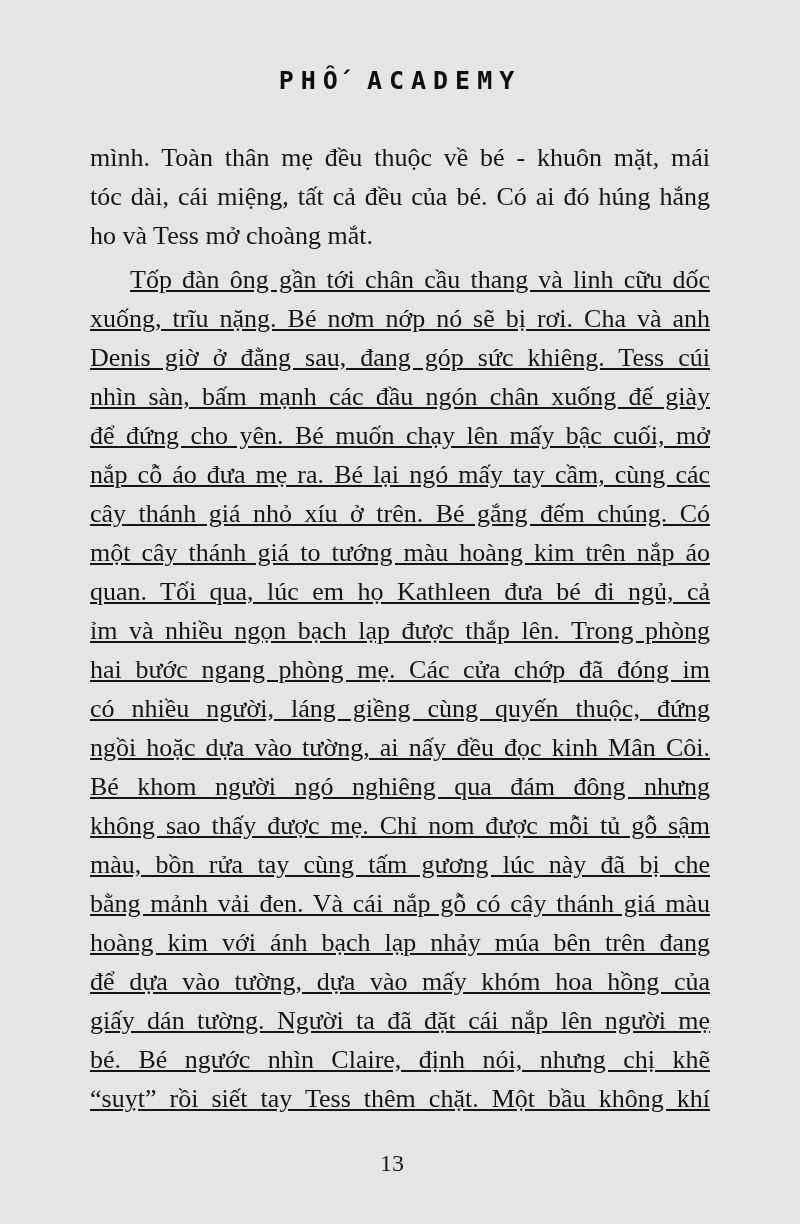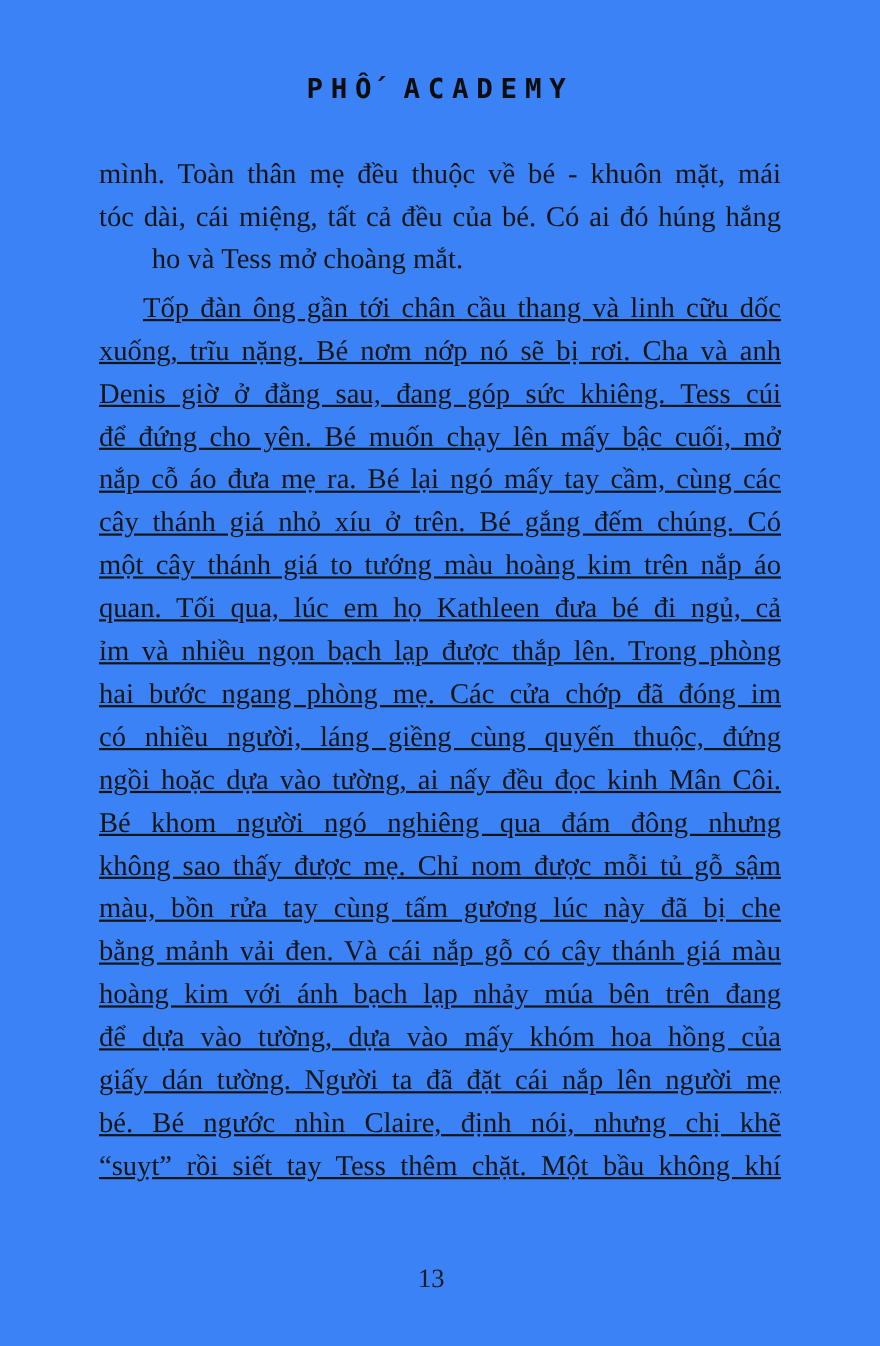--- a/index.html
+++ b/index.html
@@ -4,21 +4,21 @@
 <style>
   html, body {
     margin: 0;
     padding: 0;
     background: #ffffff;
   }
   .page {
     position: relative;
     width: 800px;
     height: 1224px;
-    background: #3b82f6;
+    background: #e5e5e5;
     color: #161616;
     font-family: "Liberation Serif", serif;
     overflow: hidden;
   }
   .running-header {
     position: absolute;
     top: 66px;
     left: 0;
     right: 0;
     text-align: center;
@@ -37,21 +37,21 @@
     font-size: 26px;
     line-height: 39px;
     color: #151515;
   }
   .para { margin: 0; }
   .para + .para { margin-top: 5px; text-decoration: underline; }
   .line {
     text-align: justify;
     text-align-last: justify;
   }
-  .line.end { text-align-last: left; margin-left: 48px; }
+  .line.end { text-align-last: left; }
   .line.indent { text-indent: 40px; }
   .page-number {
     position: absolute;
     top: 1150px;
     left: 0;
     right: 16px;
     text-align: center;
     font-size: 24px;
     color: #1a1a1a;
   }
@@ -65,20 +65,21 @@
   <div class="body-text">
       <div class="para">
         <div class="line">mình. Toàn thân mẹ đều thuộc về bé - khuôn mặt, mái</div>
         <div class="line">tóc dài, cái miệng, tất cả đều của bé. Có ai đó húng hắng</div>
         <div class="line end">ho và Tess mở choàng mắt.</div>
       </div>
       <div class="para">
         <div class="line indent">Tốp đàn ông gần tới chân cầu thang và linh cữu dốc</div>
         <div class="line">xuống, trĩu nặng. Bé nơm nớp nó sẽ bị rơi. Cha và anh</div>
         <div class="line">Denis giờ ở đằng sau, đang góp sức khiêng. Tess cúi</div>
+        <div class="line">nhìn sàn, bấm mạnh các đầu ngón chân xuống đế giày</div>
         <div class="line">để đứng cho yên. Bé muốn chạy lên mấy bậc cuối, mở</div>
         <div class="line">nắp cỗ áo đưa mẹ ra. Bé lại ngó mấy tay cầm, cùng các</div>
         <div class="line">cây thánh giá nhỏ xíu ở trên. Bé gắng đếm chúng. Có</div>
         <div class="line">một cây thánh giá to tướng màu hoàng kim trên nắp áo</div>
         <div class="line">quan. Tối qua, lúc em họ Kathleen đưa bé đi ngủ, cả</div>
         <div class="line">ỉm và nhiều ngọn bạch lạp được thắp lên. Trong phòng</div>
         <div class="line">hai bước ngang phòng mẹ. Các cửa chớp đã đóng im</div>
         <div class="line">có nhiều người, láng giềng cùng quyến thuộc, đứng</div>
         <div class="line">ngồi hoặc dựa vào tường, ai nấy đều đọc kinh Mân Côi.</div>
         <div class="line">Bé khom người ngó nghiêng qua đám đông nhưng</div>

